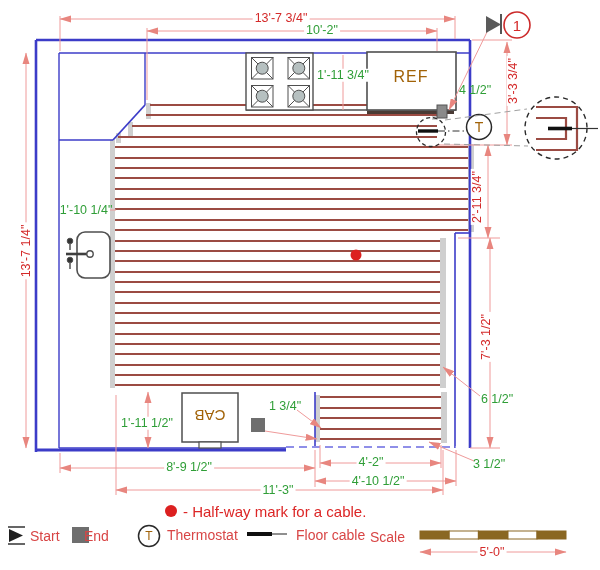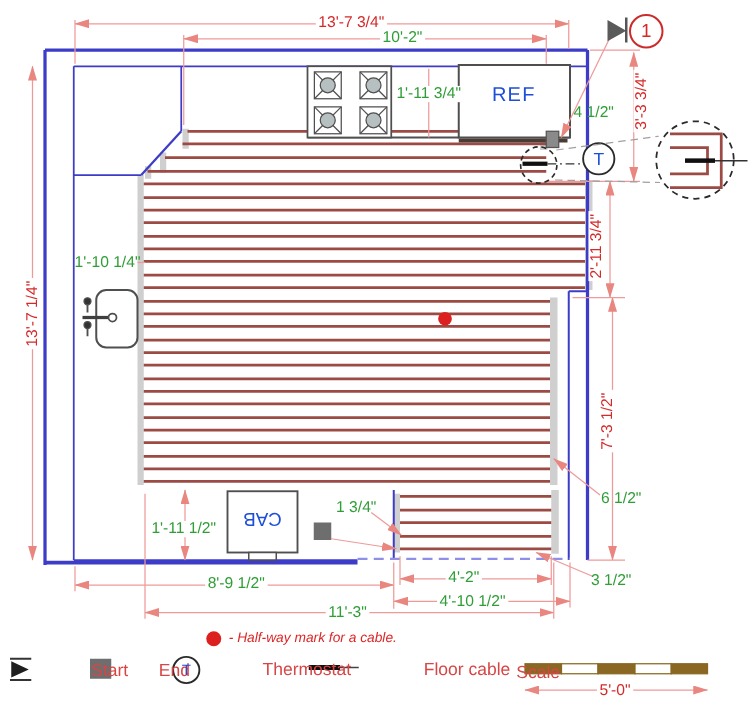--- a/index.html
+++ b/index.html
@@ -6,25 +6,25 @@
   #canvas{position:relative;width:600px;height:570px;background:#fff;overflow:hidden;
           font-family:"Liberation Sans",sans-serif;}
   #plan-svg{position:absolute;left:0;top:0;}
   .lbl{position:absolute;transform:translate(-50%,-50%);font-size:12.5px;white-space:nowrap;line-height:1;}
   .lbl-l{position:absolute;transform:translate(0,-50%);font-size:14px;white-space:nowrap;line-height:1;}
   .rot{transform:translate(-50%,-50%) rotate(-90deg);}
   .rot180{transform:translate(-50%,-50%) rotate(180deg);}
   .bgw{background:#fff;padding:0 2px;}
   .red{color:#d42a2a;}
   .green{color:#2f9e37;}
-  .dark{color:#1d4ed8;}
-  .legendred{color:#d84545;margin-left:43px;}
+  .dark{color:#a16207;}
+  .legendred{color:#d84545;}
   .big{font-size:16px;letter-spacing:1px;}
   .med{font-size:15px;}
-  .halfway{font-size:11px;font-style:italic;}
+  .halfway{font-size:15px;}
 </style>
 </head>
 <body>
 
 <div id="canvas">
 
 <svg id="plan-svg" width="600" height="570" viewBox="0 0 600 570">
   <defs>
     <marker id="ar" viewBox="0 0 10 6" refX="9.5" refY="3" markerWidth="12" markerHeight="7.2" orient="auto-start-reverse">
       <path d="M0,0 L10,3 L0,6 z" fill="#e8867f"></path>

